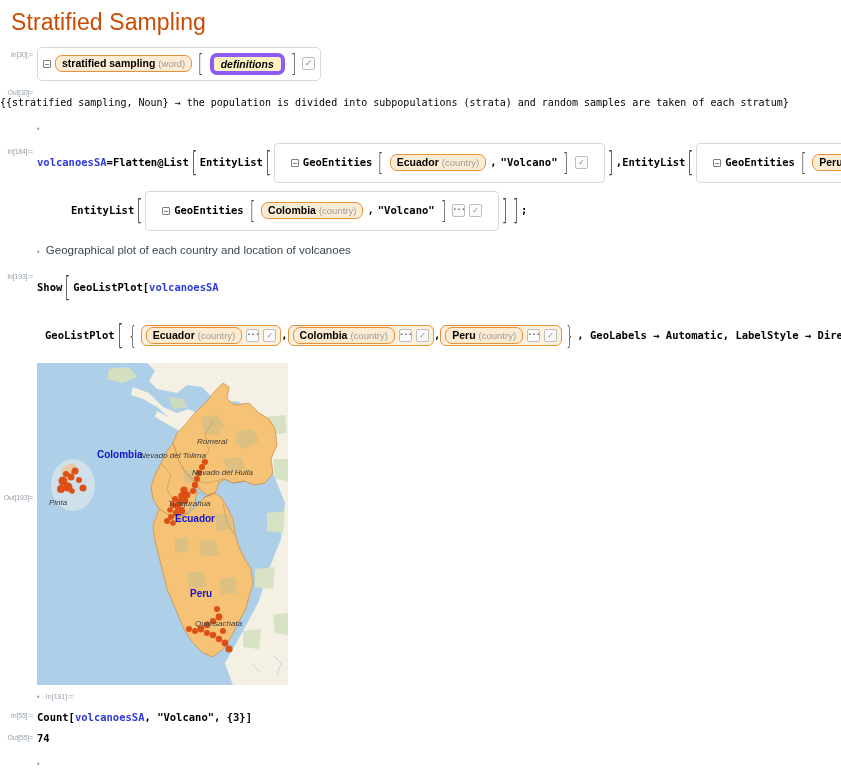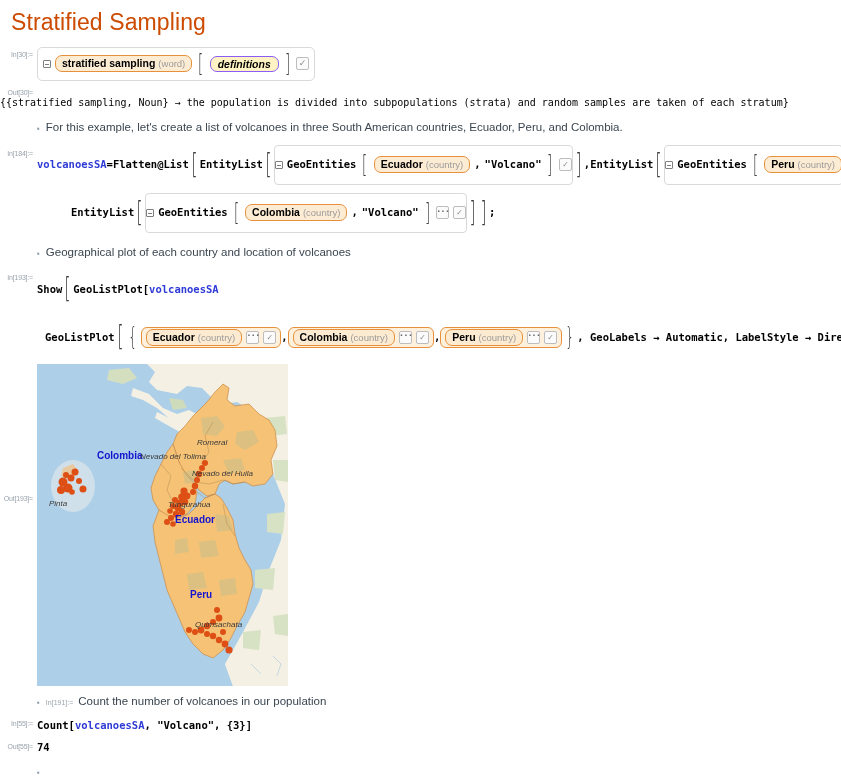--- a/index.html
+++ b/index.html
@@ -114,21 +114,21 @@
   .brk.h3 { font-size: 28px; }
 
   
   .ibox {
     display: inline-flex;
     align-items: center;
     gap: 4px;
     border: 1px solid #d9d9d9;
     border-radius: 4px;
     background: #fff;
-    padding: 1px 0;
+    padding: 1px 16px;
     vertical-align: middle;
   }
   .ibox.plain-outer {
     border-radius: 5px;
     padding: 2px 5px;
   }
   .hamburger {
     display: inline-block;
     width: 8px; height: 8px;
     border: 1px solid #7f7f7f;
@@ -164,21 +164,21 @@
   }
   .pill .qual {
     font-weight: normal;
     font-size: 9.5px;
     color: #9b9b9b;
   }
   .pill.soft {
     background: #fdf3e2;
   }
   .pill.yellow {
-    border: 1px solid #8b5cf6;
+    border: 4px solid #8b5cf6;
     background: #fff3c4;
     font-style: italic;
     font-weight: bold;
     padding: 0px 7px;
   }
 
   
   .minibtn {
     display: inline-flex;
     align-items: center;
@@ -263,21 +263,20 @@
 
   <div class="cell" style="margin-top:7px;flex-direction:column;">
     <div class="celllabel" style="padding-top:1px;">Out[30]=</div>
     <div class="cellbody outtext">{{stratified sampling, Noun} → the population is divided into subpopulations (strata) and random samples are taken of each stratum}</div>
   </div>
 
   <div class="cell" style="margin-top:10px;">
     <div class="celllabel"></div>
     <div class="cellbody bulletcell">
       <span class="bulletmark">▪</span>
-      <span class="bullettext">For this example, let's create a list of volcanoes in three South American countries, Ecuador, Peru, and Colombia.</span>
     </div>
   </div>
 
   <div class="cell" style="margin-top:9px;">
     <div class="celllabel" style="padding-top:6px;">In[184]:=</div>
     <div class="cellbody">
 
       <div class="code" style="display:flex;align-items:center;gap:0;">
         <span class="sym">volcanoesSA</span>
         <span class="plain"> = </span>
@@ -550,21 +549,20 @@
         <div class="volcanolabel" style="left:12px; top:107px;margin-top:28px;">Pinta</div>
       </div>
     </div>
   </div>
 
   <div class="cell" style="margin-top:8px;">
     <div class="celllabel"></div>
     <div class="cellbody bulletcell" style="align-items:baseline;">
       <span class="bulletmark" style="padding-top:0;">▪</span>
       <span style="font-family:'Liberation Sans',sans-serif;font-size:7px;color:#9aa3ad;margin-right:5px;">In[191]:=</span>
-      <span class="bullettext">Count the number of volcanoes in our population</span>
     </div>
   </div>
 
   <div class="cell" style="margin-top:9px;">
     <div class="celllabel" style="padding-top:2px;">In[55]:=</div>
     <div class="cellbody code">
       <span class="plain">Count</span><span class="plain">[</span><span class="sym">volcanoesSA</span><span class="plain">, </span><span class="str">"Volcano"</span><span class="plain">, </span><span class="plain">{3}</span><span class="plain">]</span>
     </div>
   </div>
 

